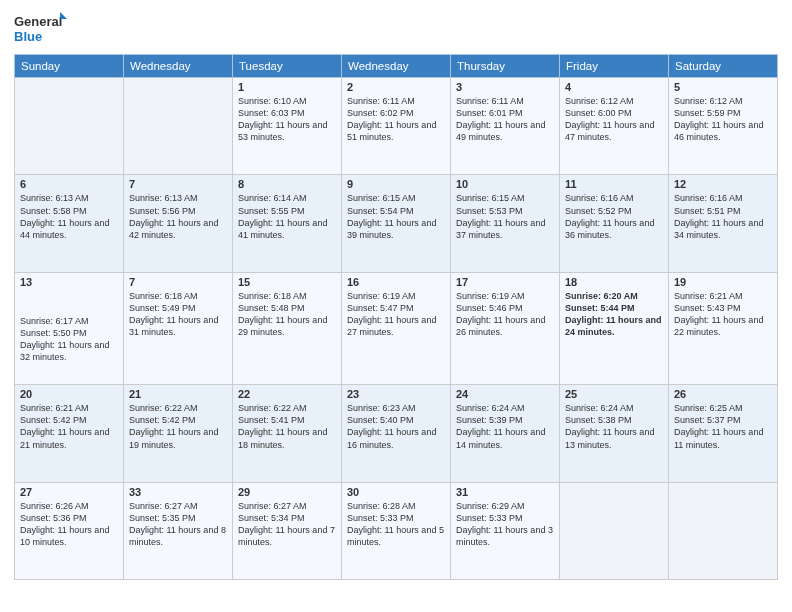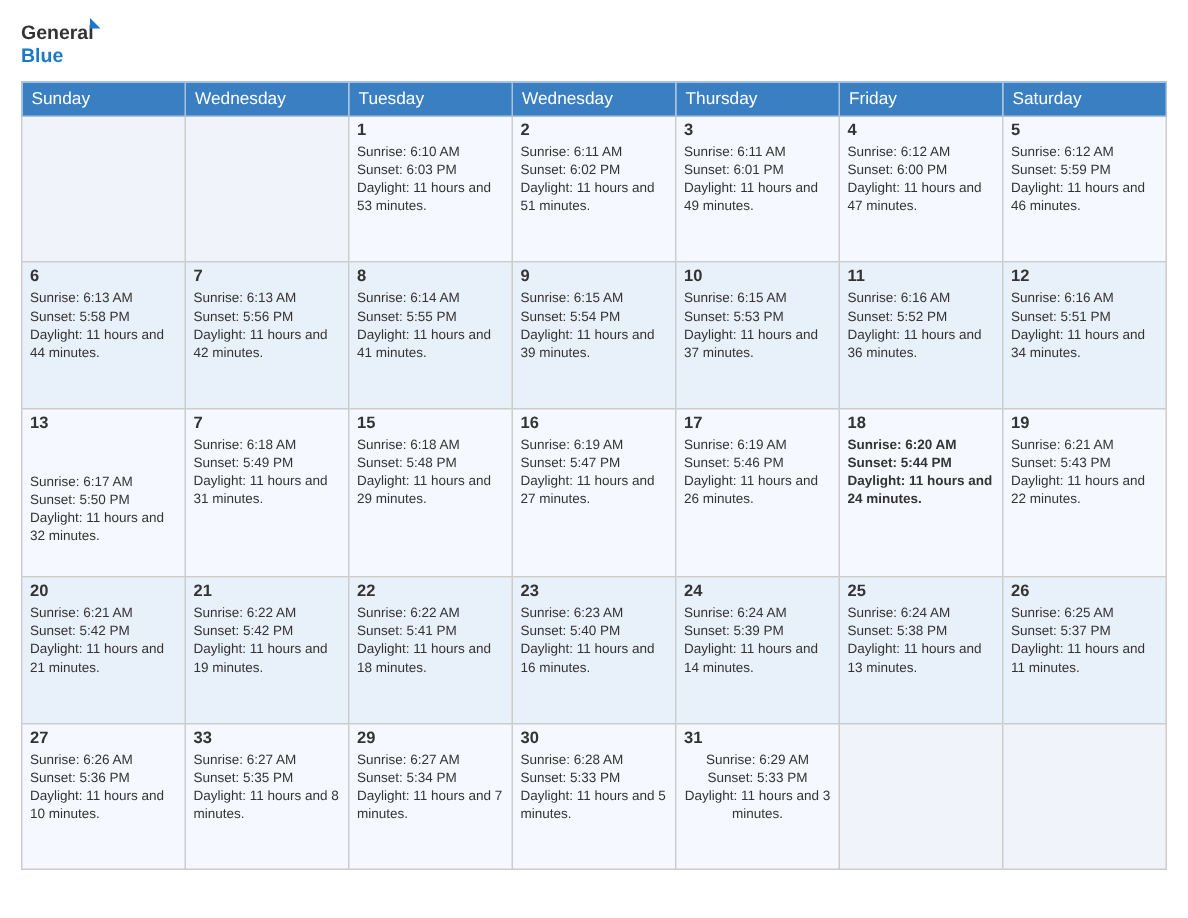--- a/index.html
+++ b/index.html
@@ -303,21 +303,21 @@
 Daylight: 11 hours and 7 minutes.</div>
           </td>
           <td>
             <span class="day-num">30</span>
             <div class="cell-info" style="white-space: pre-line;">Sunrise: 6:28 AM
 Sunset: 5:33 PM
 Daylight: 11 hours and 5 minutes.</div>
           </td>
           <td>
             <span class="day-num">31</span>
-            <div class="cell-info" style="white-space: pre-line; text-align: center;">Sunrise: 6:29 AM
+            <div class="cell-info" style="white-space: pre-line;">Sunrise: 6:29 AM
 Sunset: 5:33 PM
 Daylight: 11 hours and 3 minutes.</div>
           </td>
           <td class="empty-cell"></td>
           <td class="empty-cell"></td>
         </tr>
       </tbody>
   </table>
 </div>
 

